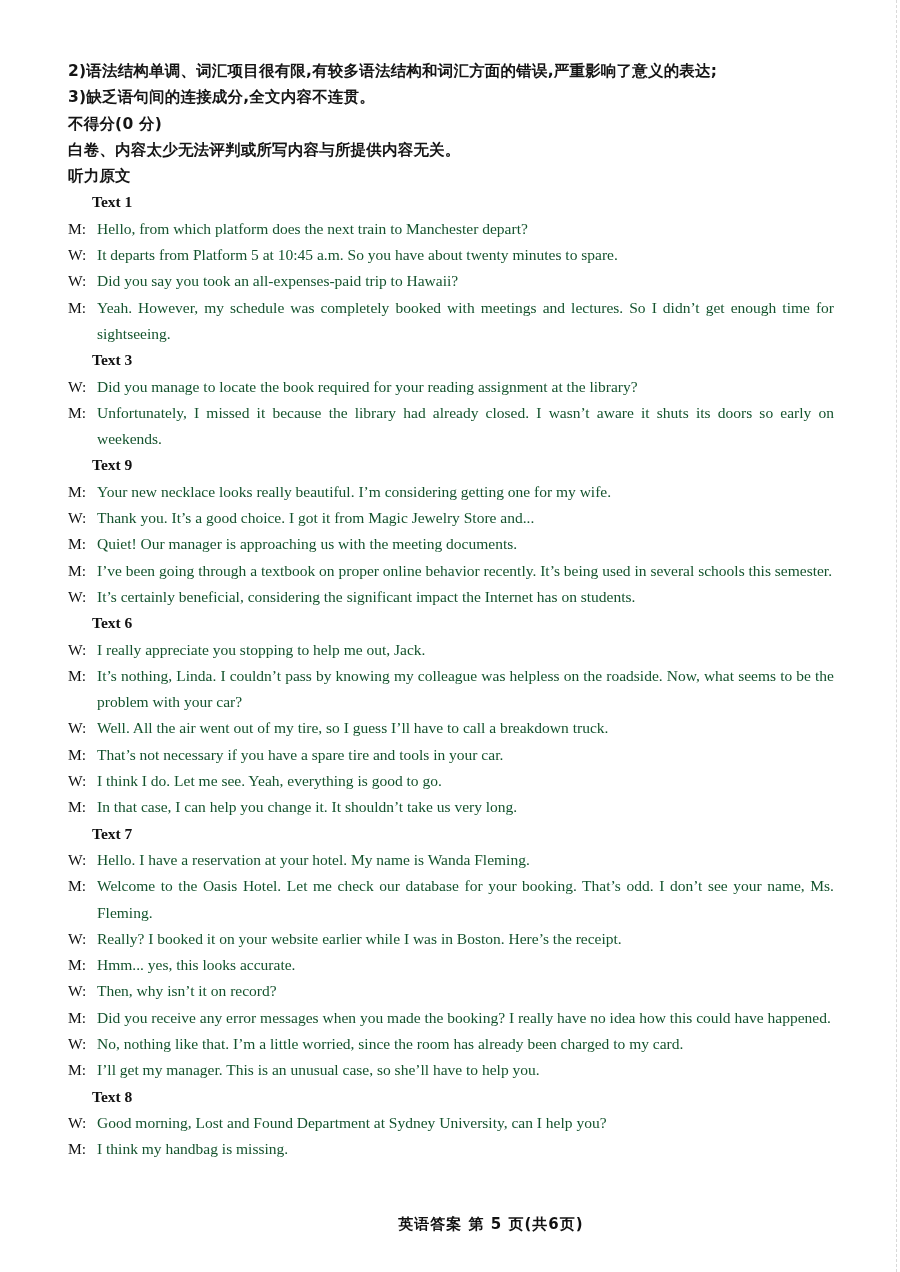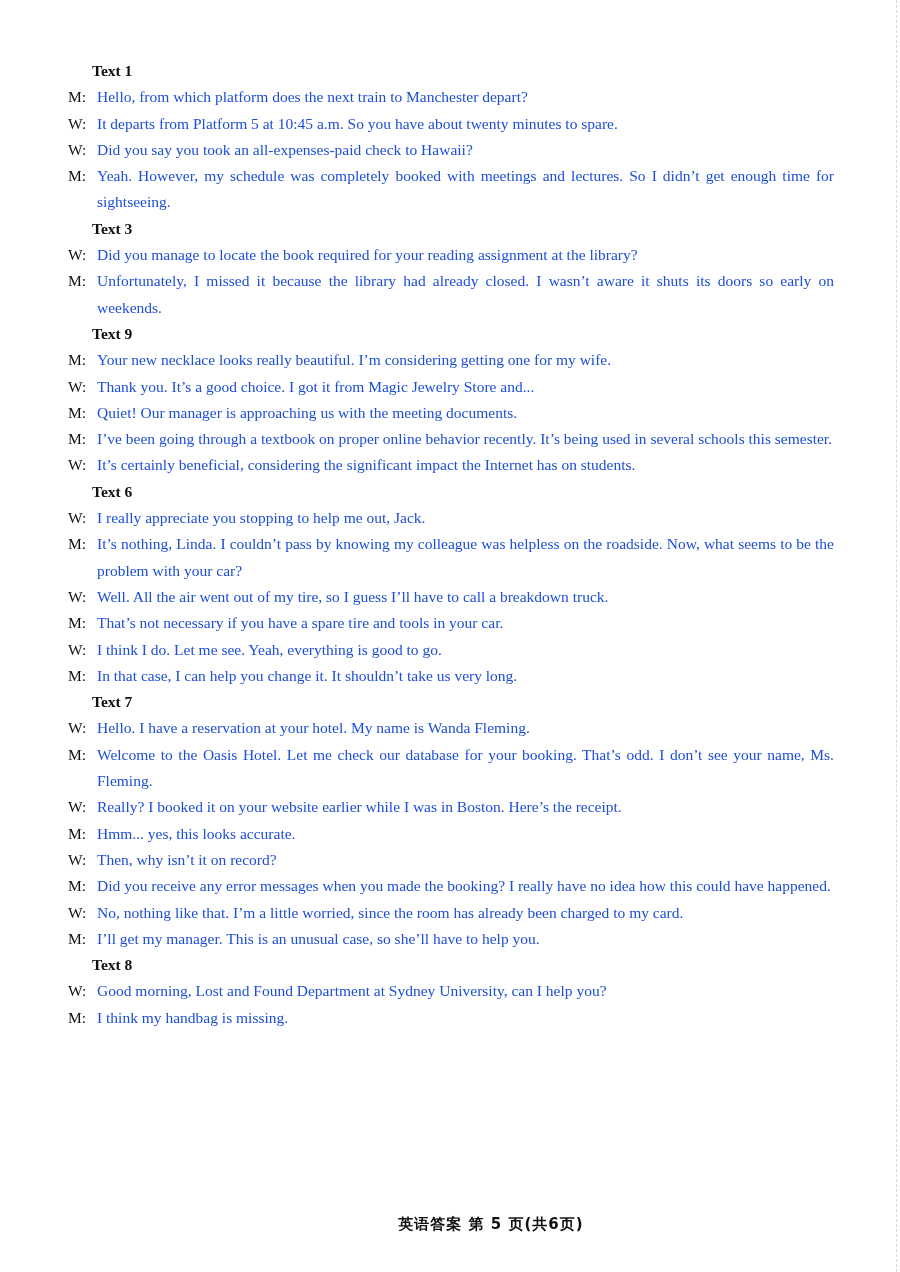--- a/index.html
+++ b/index.html
@@ -60,21 +60,21 @@
     align-items: flex-start;
   }
   .speaker {
     flex: 0 0 29px;
     font-size: 15.5px;
     color: #111;
   }
   .utterance {
     flex: 1 1 auto;
     text-align: justify;
-    color: #1d4ed8;
+    color: #14532d;
   }
   .footer {
     position: absolute;
     top: 1215px;
     left: 0;
     width: 900px;
     text-align: center;
     font-family: "DejaVu Sans", "Liberation Sans", sans-serif;
     font-size: 15px;
     font-weight: 700;
@@ -82,32 +82,39 @@
     letter-spacing: 1px;
     padding-left: 41px;
   }
 </style>
 </head>
 <body>
 
 <div class="page">
   <div class="content">
     <div>
+        <div class="cn-line">2)语法结构单调、词汇项目很有限,有较多语法结构和词汇方面的错误,严重影响了意义的表达;</div>
+        <div class="cn-line">3)缺乏语句间的连接成分,全文内容不连贯。</div>
+        <div class="cn-line bold">不得分(0 分)</div>
+        <div class="cn-line">白卷、内容太少无法评判或所写内容与所提供内容无关。</div>
+        <div class="cn-line bold">听力原文</div>
+      </div>
+    <div>
         <div class="section-title">Text 1</div>
         <div class="dialogue">
           <span class="speaker">M:</span>
           <span class="utterance">Hello, from which platform does the next train to Manchester depart?</span>
         </div>
         <div class="dialogue">
           <span class="speaker">W:</span>
           <span class="utterance">It departs from Platform 5 at 10:45 a.m. So you have about twenty minutes to spare.</span>
         </div>
         <div class="dialogue">
           <span class="speaker">W:</span>
-          <span class="utterance">Did you say you took an all-expenses-paid check to Hawaii?</span>
+          <span class="utterance">Did you say you took an all-expenses-paid trip to Hawaii?</span>
         </div>
         <div class="dialogue">
           <span class="speaker">M:</span>
           <span class="utterance">Yeah. However, my schedule was completely booked with meetings and lectures. So I didn’t get enough time for sightseeing.</span>
         </div>
         <div class="section-title">Text 3</div>
         <div class="dialogue">
           <span class="speaker">W:</span>
           <span class="utterance">Did you manage to locate the book required for your reading assignment at the library?</span>
         </div>

